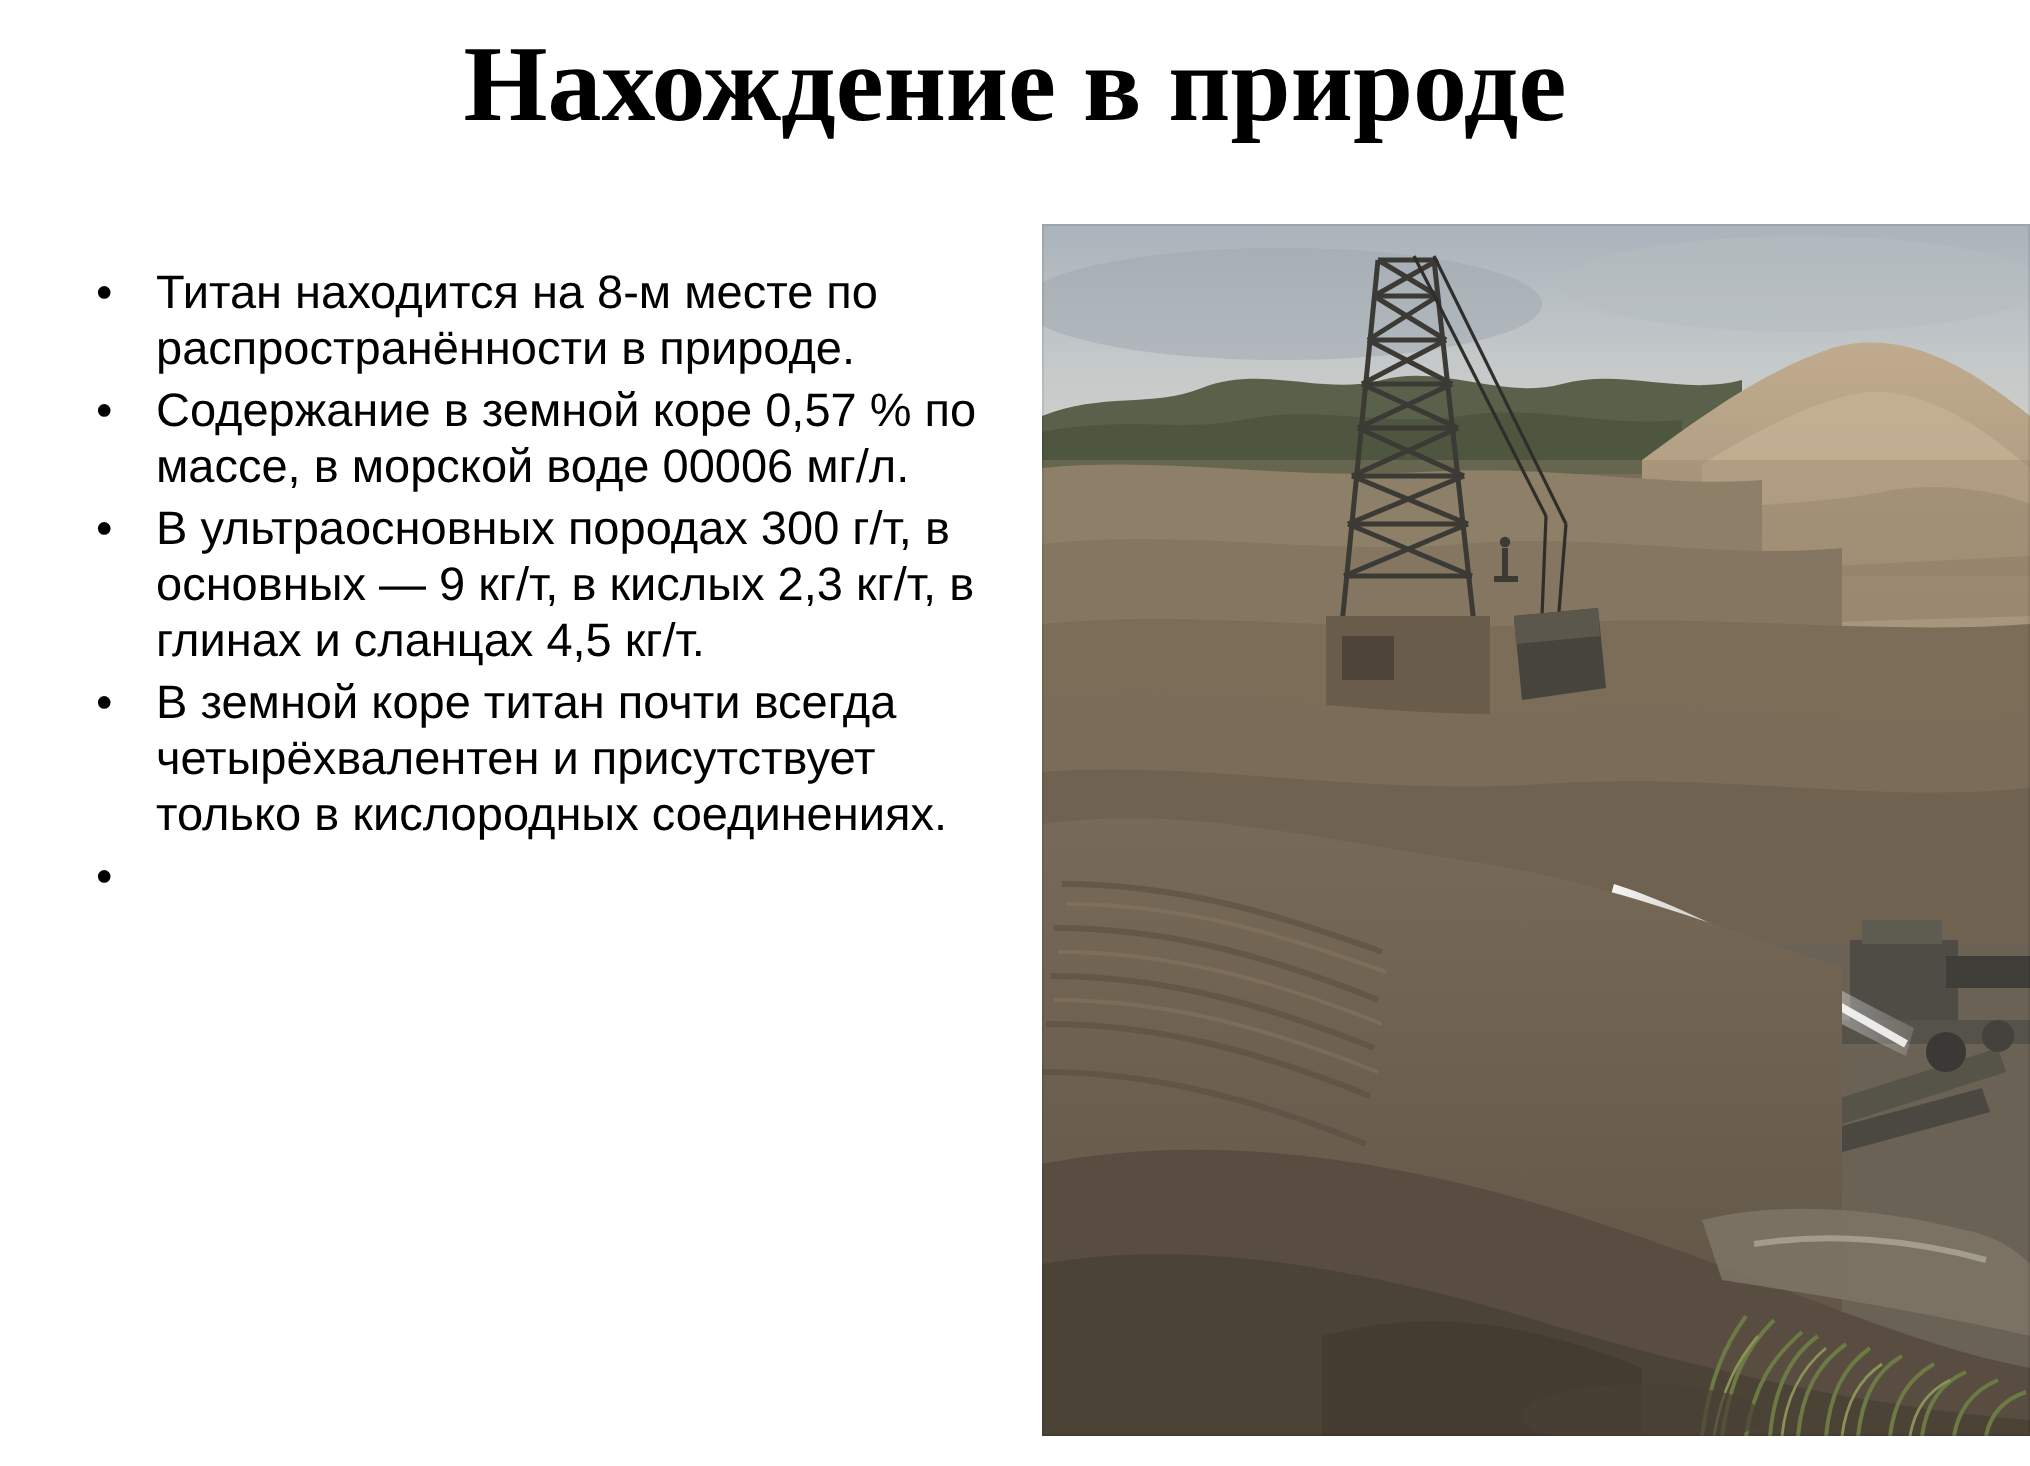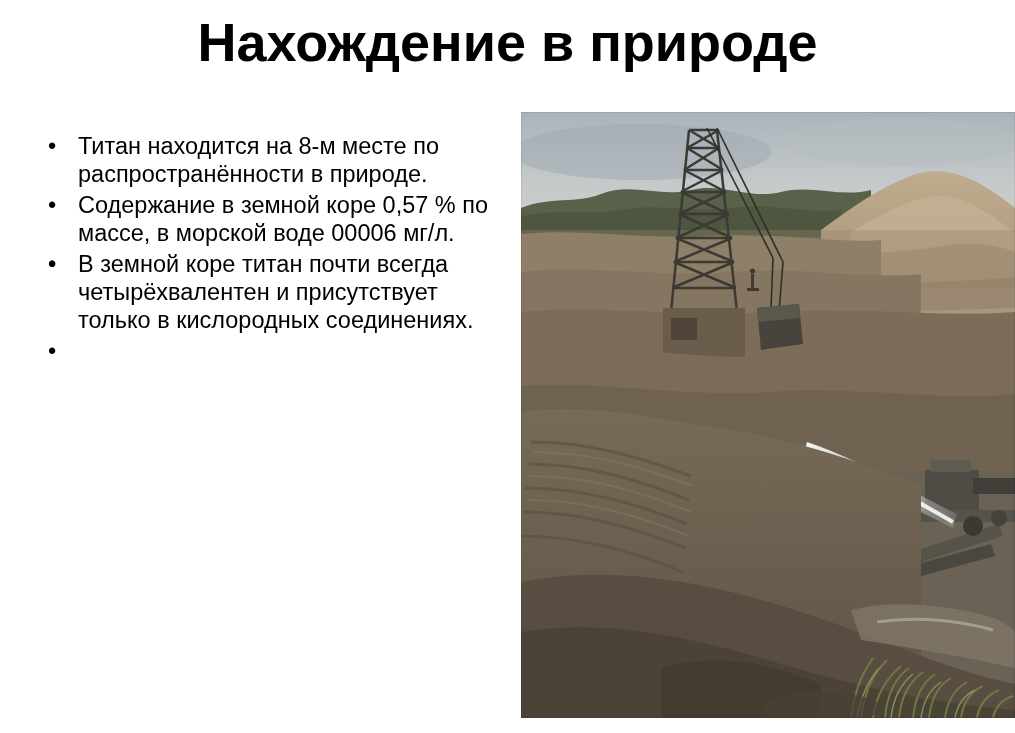--- a/index.html
+++ b/index.html
@@ -18,21 +18,21 @@
     width: 1015px;
     height: 733px;
     background: #ffffff;
   }
   .slide-title {
     position: absolute;
     left: 0;
     top: 10px;
     width: 1015px;
     text-align: center;
-    font-family: Liberation Sans, sans-serif;
+    font-family: Liberation Serif, serif;
     font-weight: bold;
     font-size: 54px;
     line-height: 64px;
     color: #000000;
     letter-spacing: 0px;
   }
   .body-area {
     position: absolute;
     left: 30px;
     top: 132px;
@@ -85,20 +85,21 @@
       <li>
         <span class="bullet-dot">•</span>
         <span>Титан находится на 8-м месте по распространённости в природе.</span>
       </li>
       <li>
         <span class="bullet-dot">•</span>
         <span>Содержание в земной коре 0,57 % по массе, в морской воде 00006 мг/л.</span>
       </li>
       <li>
         <span class="bullet-dot">•</span>
+        <span>В ультраосновных породах 300 г/т, в основных — 9 кг/т, в кислых 2,3 кг/т, в глинах и сланцах 4,5 кг/т.</span>
       </li>
       <li>
         <span class="bullet-dot">•</span>
         <span>В земной коре титан почти всегда четырёхвалентен и присутствует только в кислородных соединениях.</span>
       </li>
       <li>
         <span class="bullet-dot">•</span>
       </li>
     </ul>
   </div>

